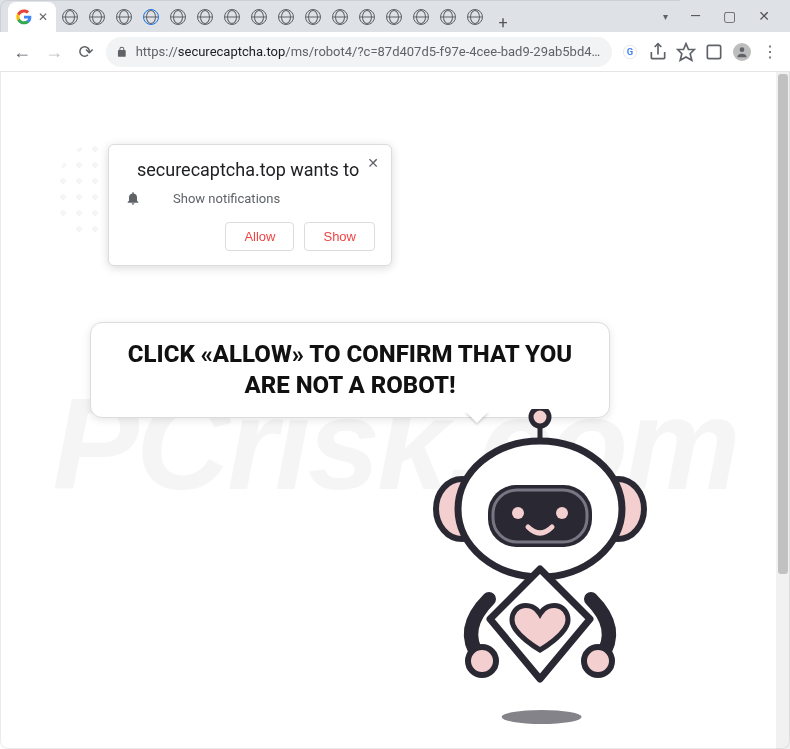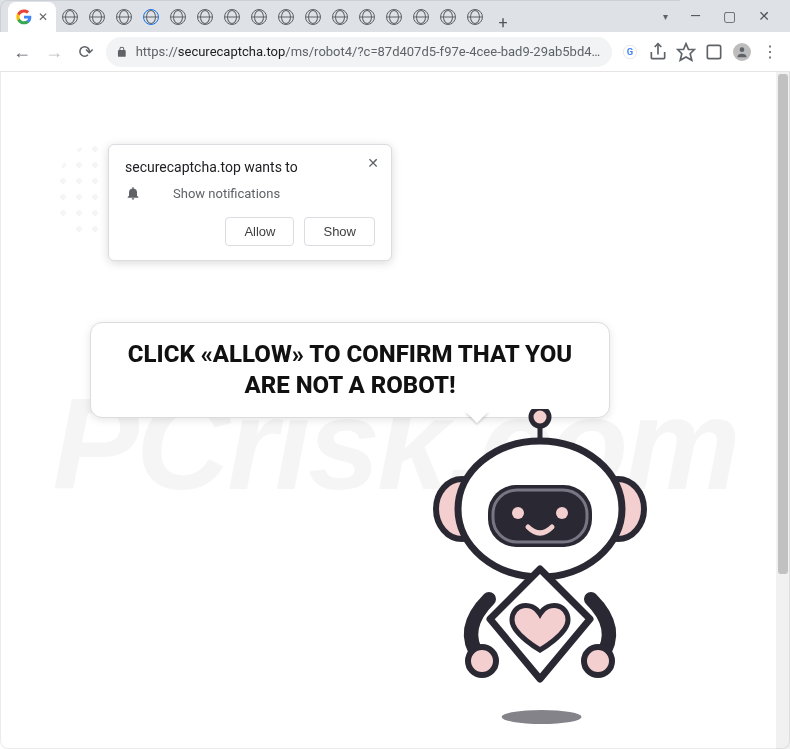--- a/index.html
+++ b/index.html
@@ -87,26 +87,26 @@
       top: 72px;
       left: 108px;
       width: 284px;
       background: #fff;
       border: 1px solid #dadce0;
       border-radius: 6px;
       box-shadow: 0 2px 10px rgba(0,0,0,0.15);
       padding: 14px 16px;
       z-index: 10;
     }
-    .perm-title { font-size: 14px; color: #202124; margin-bottom: 10px; }
+    .perm-title { font-size: 18px; color: #202124; margin-bottom: 10px; margin-left: 12px; }
     .perm-close { position: absolute; top: 10px; right: 12px; font-size: 14px; color: #5f6368; }
     .perm-row { display: flex; align-items: center; gap: 32px; font-size: 13px; color: #5f6368; margin-bottom: 16px; }
     .bell { width: 16px; height: 16px; color: #5f6368; }
     .perm-buttons { display: flex; gap: 10px; justify-content: flex-end; }
-    .perm-btn { border: 1px solid #dadce0; background: #fff; color: #404040; padding: 6px 18px; border-radius: 4px; font-size: 13px; }
+    .perm-btn { border: 1px solid #dadce0; background: #fff; color: #ef4444; padding: 6px 18px; border-radius: 4px; font-size: 13px; }
     
     .content {
       position: relative;
       height: calc(749px - 72px);
       overflow: hidden;
     }
     .scrollbar {
       position: absolute;
       right: 0;
       top: 0;

